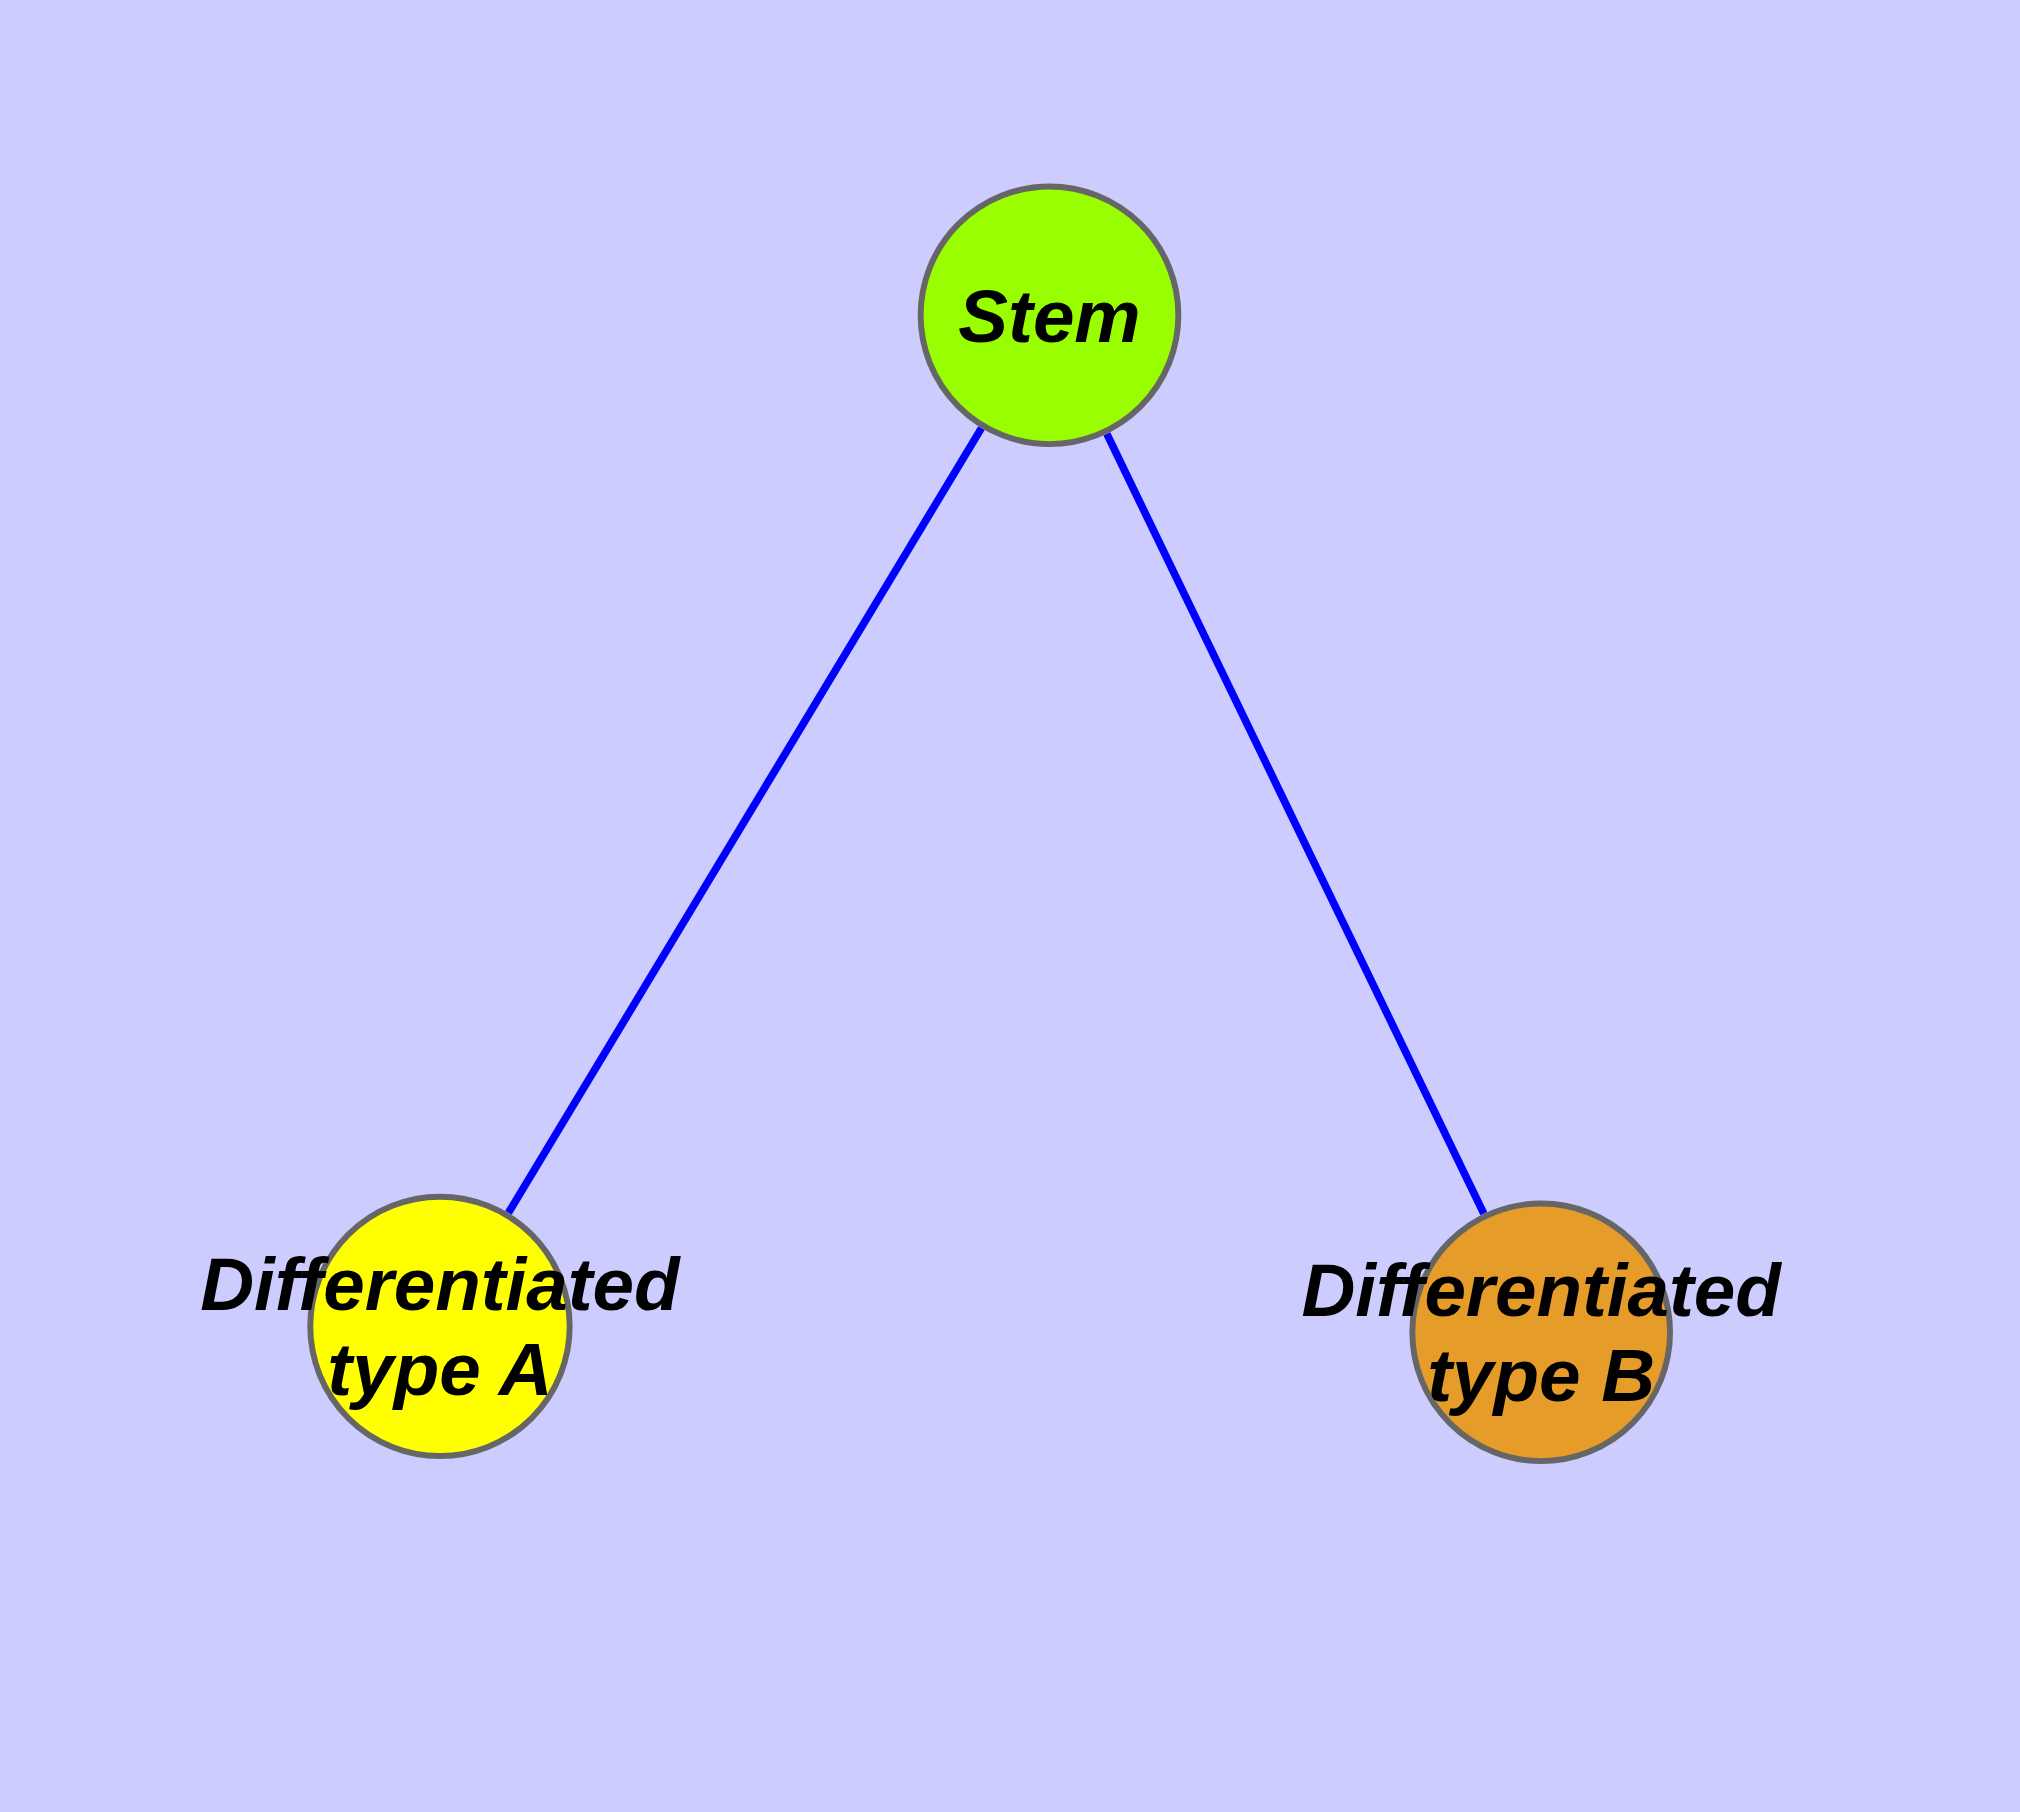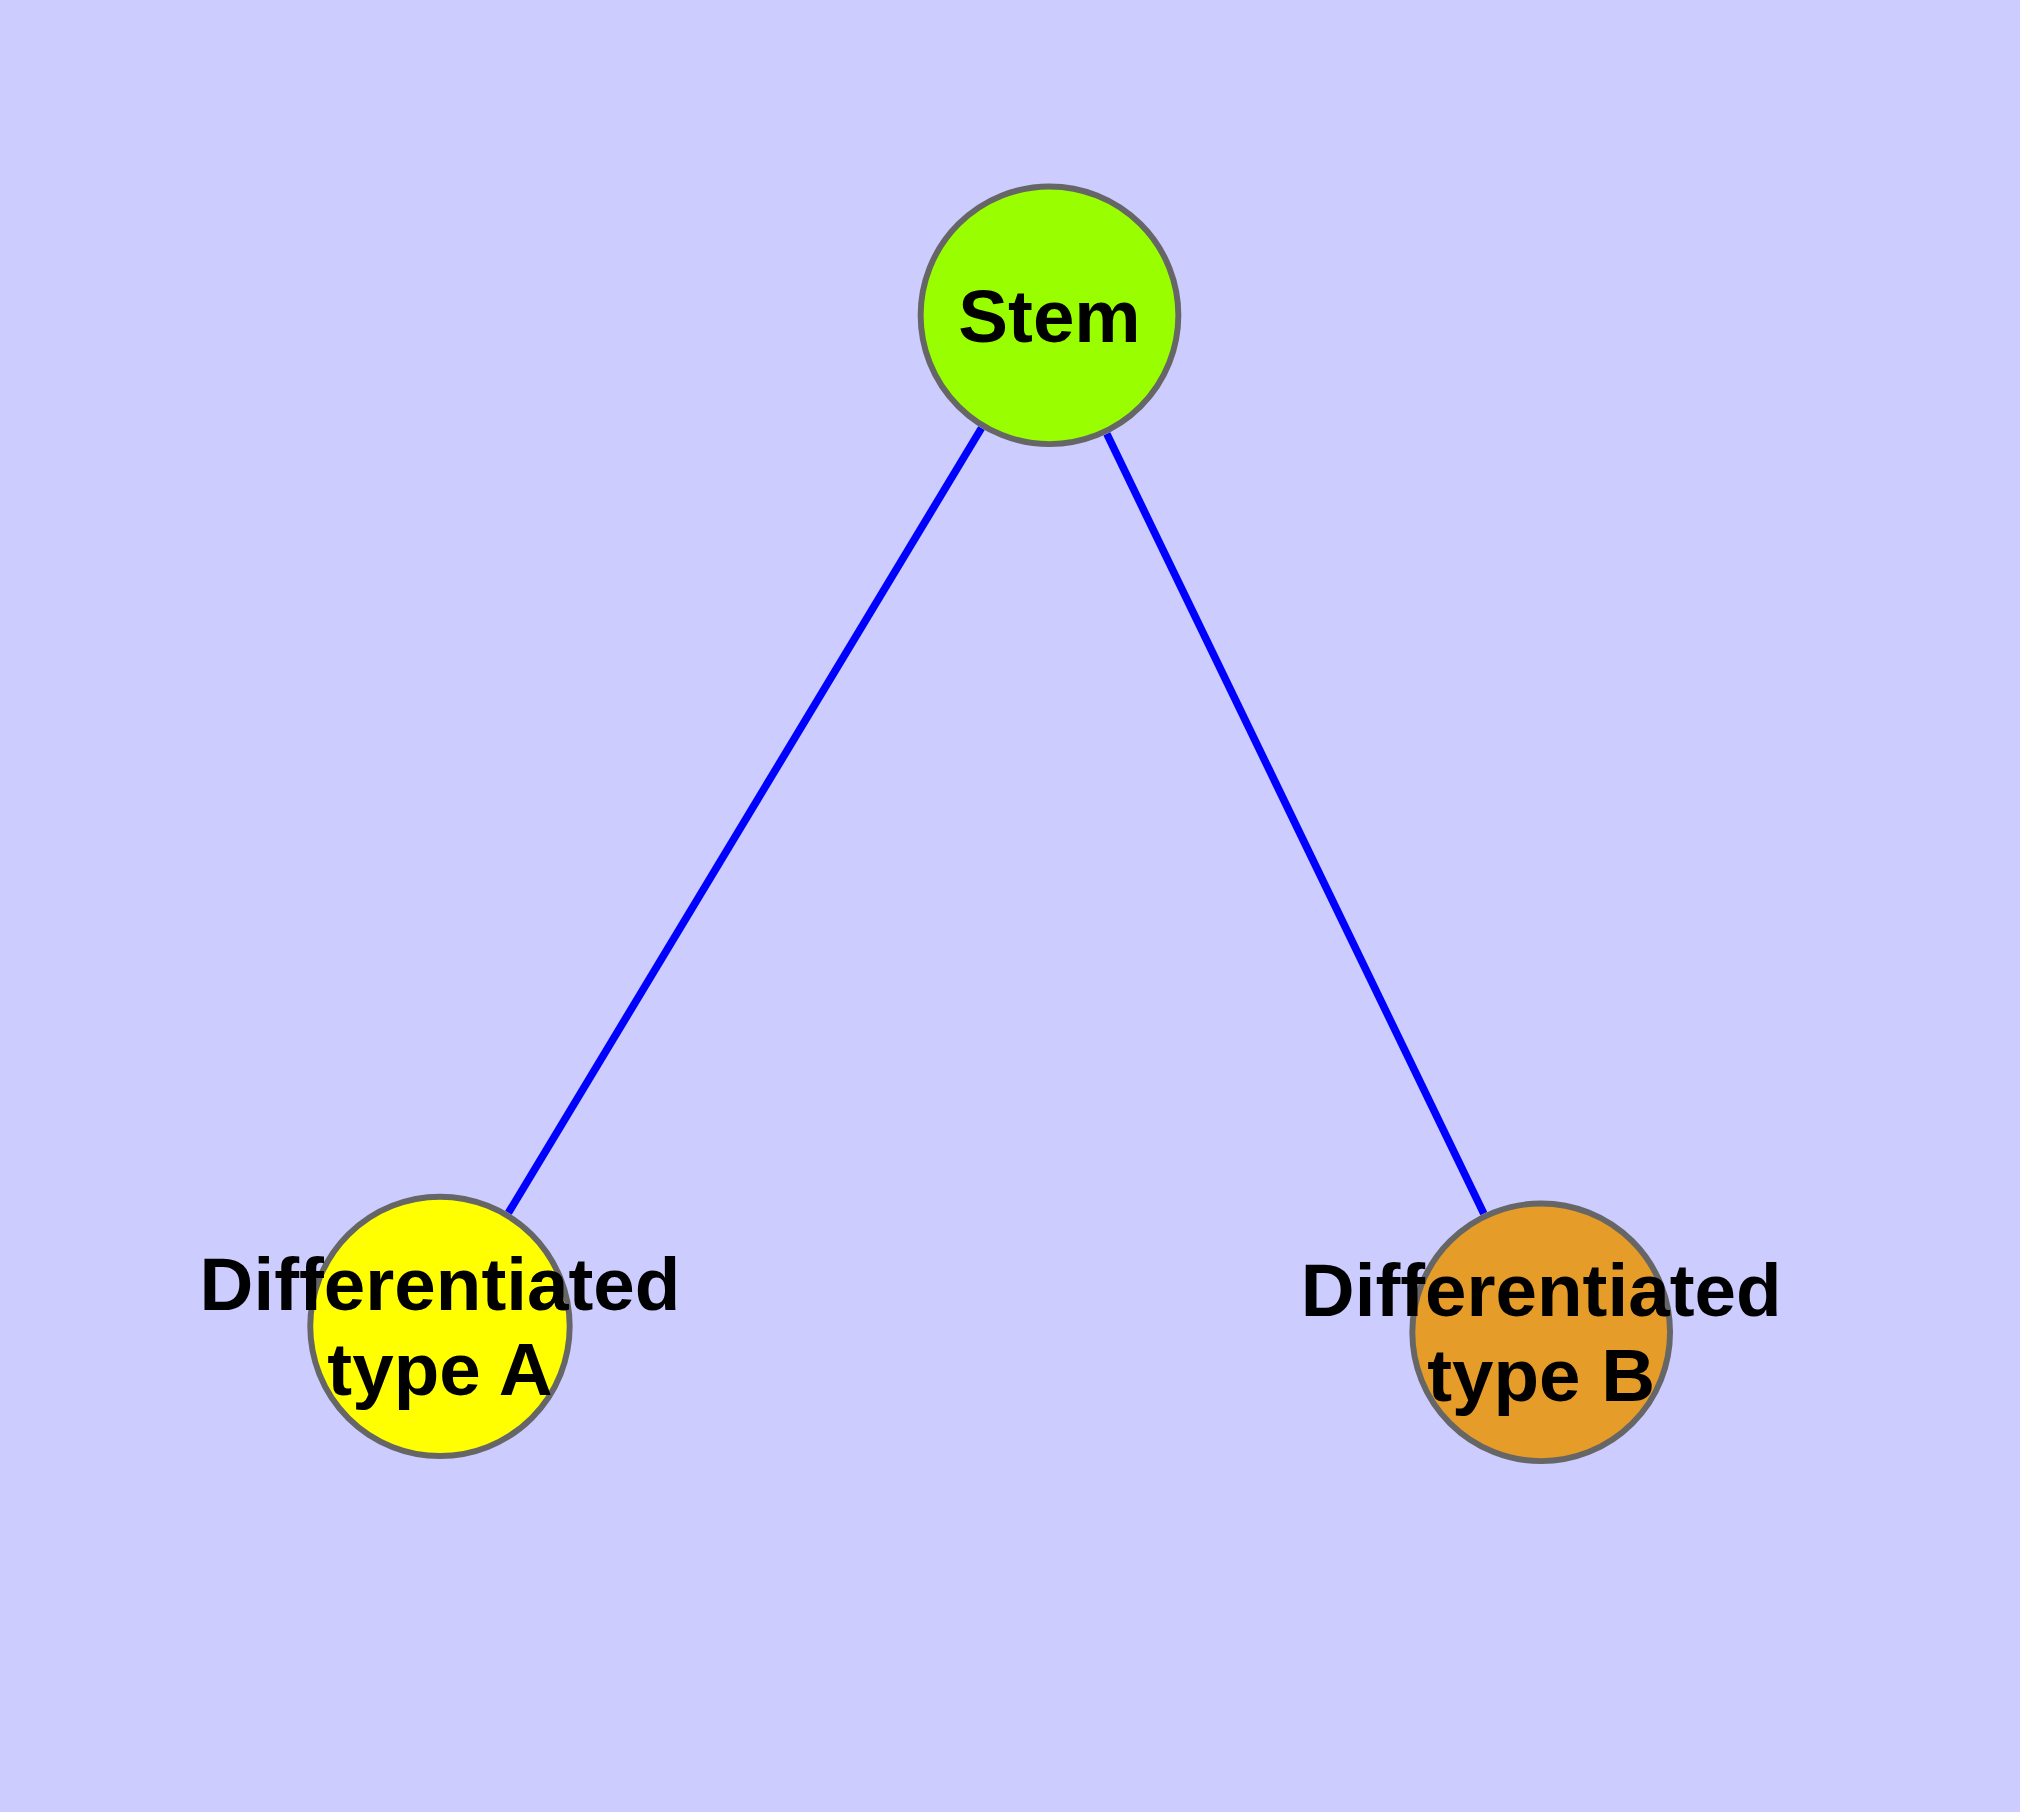--- a/index.html
+++ b/index.html
@@ -40,21 +40,21 @@
     font-weight: bold;
     font-size: 88px;
     fill: #000000;
     text-anchor: middle;
     dominant-baseline: alphabetic;
   }
 </style>
 </head>
 <body>
 
-<div id="stage" style="width: 1858px; height: 1812px; background: rgb(204, 204, 255);">
+<div id="stage" style="width: 1858px; height: 1812px; background: rgb(204, 204, 255); font-style: italic;">
   <svg id="graph-svg" viewBox="0 0 2384 2138" preserveAspectRatio="none" style="width: 2021px; height: 1812px;">
     <rect id="bg-rect" x="0" y="0" width="2384" height="2138" fill="#ccccff"></rect>
     <g id="edges-layer">
         <line class="edge-line" x1="1157.7333912640254" y1="505.18228681782716" x2="599.7827927149841" y2="1430.9612354534408" stroke="#0000ff" stroke-width="9"></line>
         <line class="edge-line" x1="1305.6687267140123" y1="512.0042621669222" x2="1750.3312732859877" y2="1431.9957378330778" stroke="#0000ff" stroke-width="9"></line>
       </g>
     <g id="nodes-layer">
         <circle class="node-circle" cx="1238" cy="372" r="152" fill="#99ff00" stroke="#666666" stroke-width="7"></circle>
         <circle class="node-circle" cx="519" cy="1565" r="153" fill="#ffff00" stroke="#666666" stroke-width="7"></circle>
         <circle class="node-circle" cx="1818" cy="1572" r="152" fill="#e59c28" stroke="#666666" stroke-width="7"></circle>

